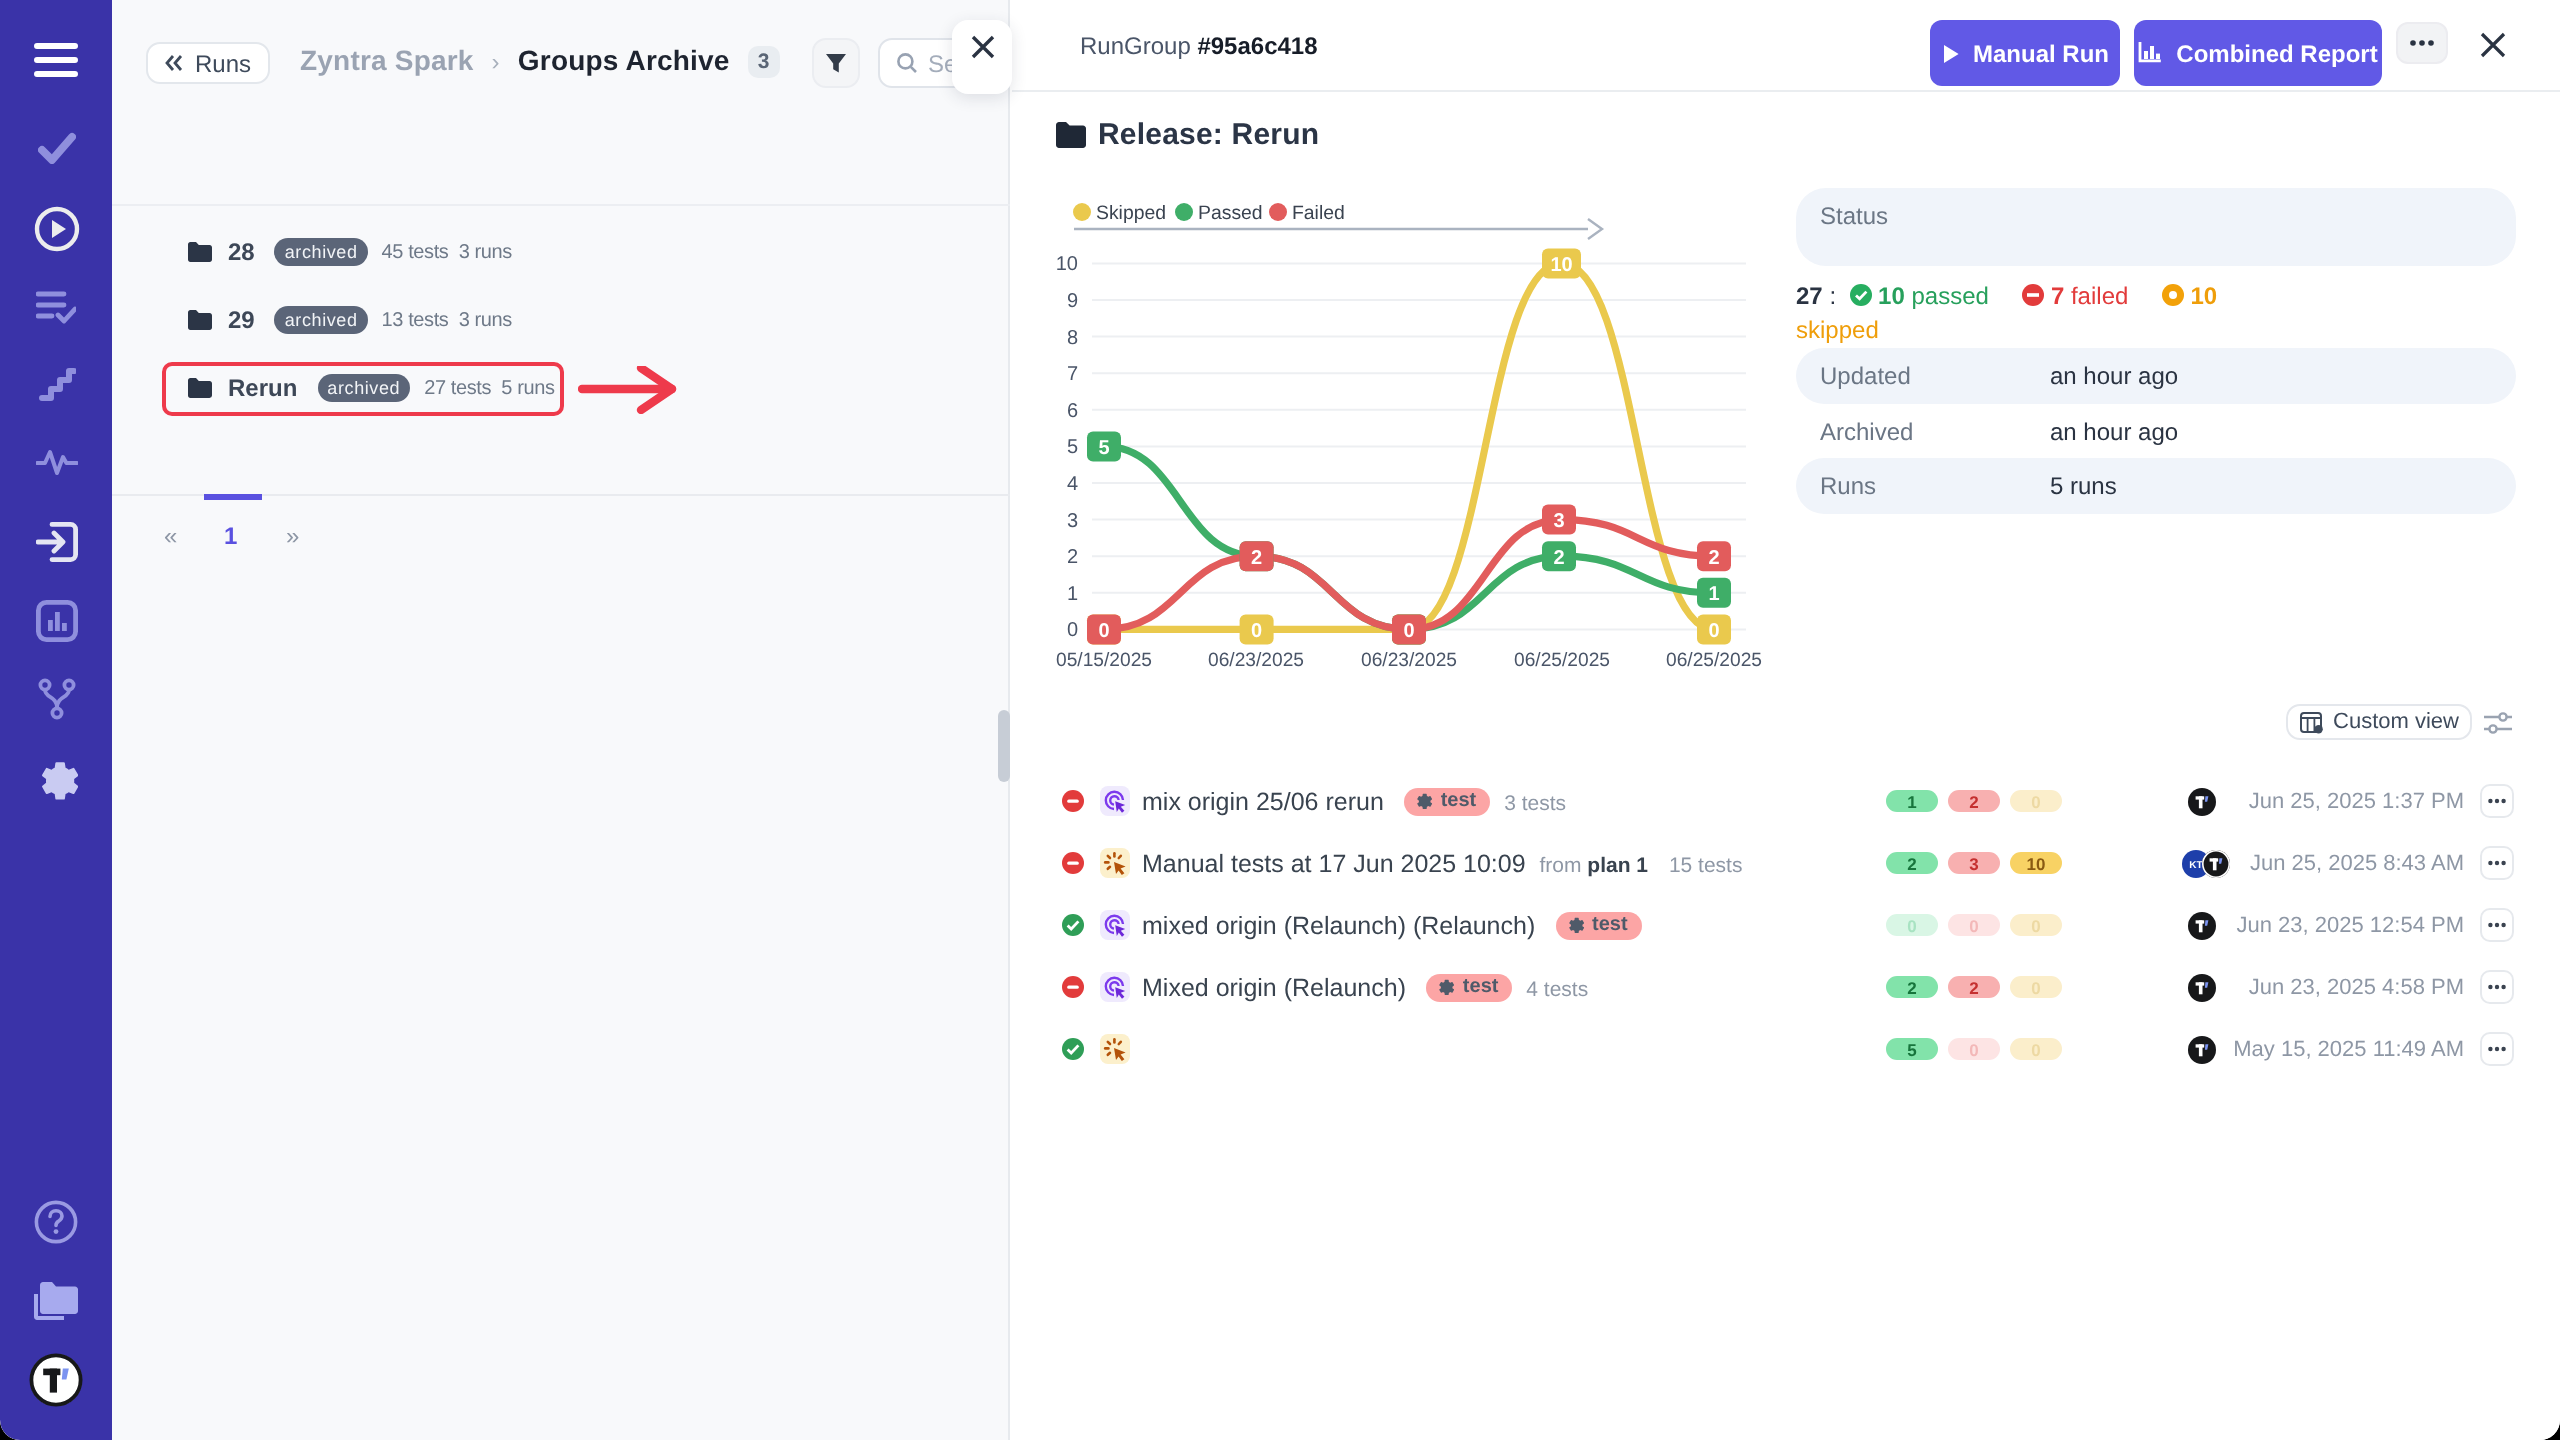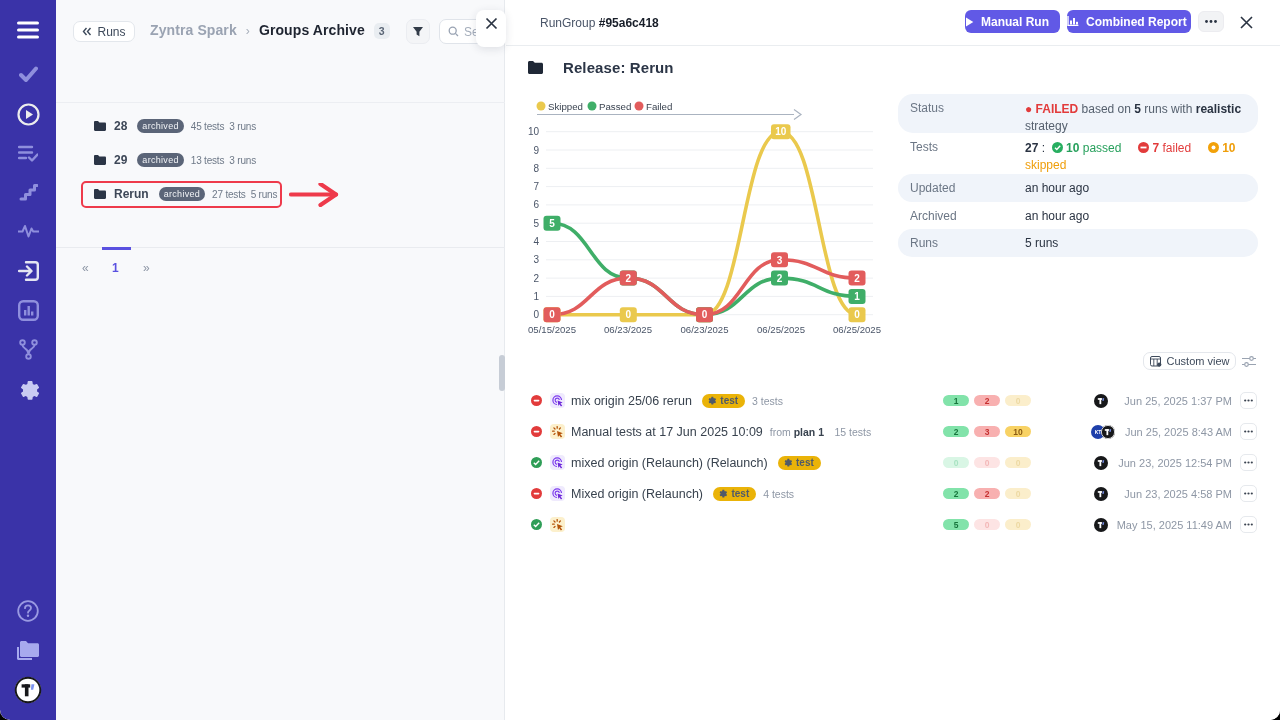--- a/index.html
+++ b/index.html
@@ -41,45 +41,45 @@
   .grow .meta { font-size:10px; letter-spacing:-0.2px; color:#6e7988; margin-left:7px; }
   .redbox { position:absolute; left:25px; top:181px; width:201px; height:27px; border:2px solid #ee3a4b; border-radius:5px; }
   .pg-line { position:absolute; left:0; top:247px; width:449px; height:1px; background:#e9ebef; }
   .pg-ind { position:absolute; left:46px; top:247px; width:29px; height:3px; background:#5a51e0; }
   .pgn { position:absolute; top:261px; font-size:12px; color:#8d96a5; }
   
   .rpanel { position:absolute; left:506px; top:0; width:774px; height:720px; background:#fff; }
   .rp-head { position:absolute; left:0; top:0; width:774px; height:46px; border-bottom:1px solid #eaedf0; }
   .rg-label { position:absolute; left:34px; top:16px; font-size:12px; color:#4a5568; }
   .rg-label b { color:#171d28; font-weight:700; }
-  .btn-primary { position:absolute; top:10px; height:23px; background:#6159e6; border-radius:6px;
+  .btn-primary { position:absolute; top:10px; height:33px; background:#6159e6; border-radius:6px;
                  color:#fff; font-size:12px; font-weight:600; display:flex; align-items:center;
-                 justify-content:flex-start; gap:7px; }
+                 justify-content:center; gap:7px; }
   .btn-dots { position:absolute; left:692px; top:11px; width:26px; height:21px; background:#f2f3f5;
               border:1px solid #ececf0; border-radius:6px; display:flex; align-items:center; justify-content:center; }
-  .title { position:absolute; left:22px; top:59px; display:flex; align-items:center; gap:20px; }
+  .title { position:absolute; left:22px; top:59px; display:flex; align-items:center; gap:6px; }
   .title .t { font-size:15px; font-weight:700; color:#2b3546; letter-spacing:.1px;}
   
   .stable { position:absolute; left:392px; top:94px; width:360px; font-size:12px; }
   .srow { display:flex;border-radius:15px; }
   .srow.alt { background:#f0f4fa; }
   .srow .lbl { width:127px; padding:7px 0 0 12px; color:#6b7685; }
   .srow .val { width:233px; padding:7px 10px 0 0; color:#2a3342; }
   
   .cview { position:absolute; left:637px; top:352px; width:93px; height:18px; border:1px solid #e4e7ec;
            border-radius:7px; display:flex; align-items:center; justify-content:center; gap:5px;
            font-size:11px; color:#3e4a5b; font-weight:500; background:#fff;}
   .runrow { position:absolute; left:0; width:774px; height:31px; }
   .rname { position:absolute; left:65px; top:8.5px; font-size:12.5px; color:#39434f; white-space:nowrap; overflow:hidden; }
   .pillc { position:absolute; top:10px; width:26px; height:11px; border-radius:6px; font-size:8.5px;
            font-weight:700; display:flex; align-items:center; justify-content:center; }
   .rdate { position:absolute; right:48px; top:10px; font-size:11px; color:#8e97a5; }
   .rdots { position:absolute; left:734px; top:7px; width:17px; height:17px; border:1px solid #e6e9ed;
            border-radius:5px; background:#fff; display:flex; align-items:center; justify-content:center; }
-  .tbadge { display:inline-flex; align-items:center; gap:4px; background:#eab308; border-radius:8px;
+  .tbadge { display:inline-flex; align-items:center; gap:4px; background:#fca5a5; border-radius:8px;
             font-size:10px; color:#4f5a69; padding:1px 7px 2px 5px; font-weight:600;}
   .tmeta { font-size:10.5px; color:#8e97a5; }
 </style>
 </head>
 <body>
 <div class="app">
 
   <div class="sidebar">
     <div class="sb-ic" style="top:21px;">
         <svg width="22" height="18" viewBox="0 0 22 18">
@@ -335,24 +335,22 @@
         <rect x="265" y="157.3" width="17" height="15" rx="3" fill="#e25c5c"></rect>
           <text x="273.5" y="168.5">3</text>
         <rect x="342.5" y="175.6" width="17" height="15" rx="3" fill="#e25c5c"></rect>
           <text x="351" y="186.8">2</text>
       </g>
     </svg>
 
     <div class="stable">
       <div class="srow alt" style="height:38.5px;">
         <div class="lbl">Status</div>
-        <div class="val" style="line-height:17px;"><span style="color:#e23b3b;font-weight:700;">● FAILED</span> <span style="color:#55606e;">based on</span> <b>5</b> <span style="color:#55606e;">runs with</span> <b>realistic</b> <span style="color:#55606e;">strategy</span></div>
       </div>
       <div class="srow" style="height:41.5px;">
-        <div class="lbl">Tests</div>
         <div class="val" style="line-height:17px;"><b>27</b> : &nbsp;<svg width="11" height="11" viewBox="0 0 11 11" style="vertical-align:-1.5px;">
               <circle cx="5.5" cy="5.5" r="5.5" fill="#27ae60"></circle>
               <path d="M3 5.7 L4.8 7.4 L8.2 3.8" stroke="#fff" stroke-width="1.4" fill="none"></path>
             </svg> <span style="color:#27a05c;"><b>10</b> passed</span> &nbsp;&nbsp;&nbsp;&nbsp;<svg width="11" height="11" viewBox="0 0 11 11" style="vertical-align:-1.5px;">
               <circle cx="5.5" cy="5.5" r="5.5" fill="#e23b3b"></circle>
               <rect x="2.5" y="4.6" width="6" height="1.8" fill="#fff"></rect>
             </svg> <span style="color:#e23b3b;"><b>7</b> failed</span> &nbsp;&nbsp;&nbsp;&nbsp;<svg width="11" height="11" viewBox="0 0 11 11" style="vertical-align:-1.5px;">
               <circle cx="5.5" cy="5.5" r="5.5" fill="#f2a109"></circle>
               <circle cx="5.5" cy="5.5" r="2" fill="#fff"></circle>
             </svg> <span style="color:#ef9e0a;"><b>10</b> skipped</span></div>

